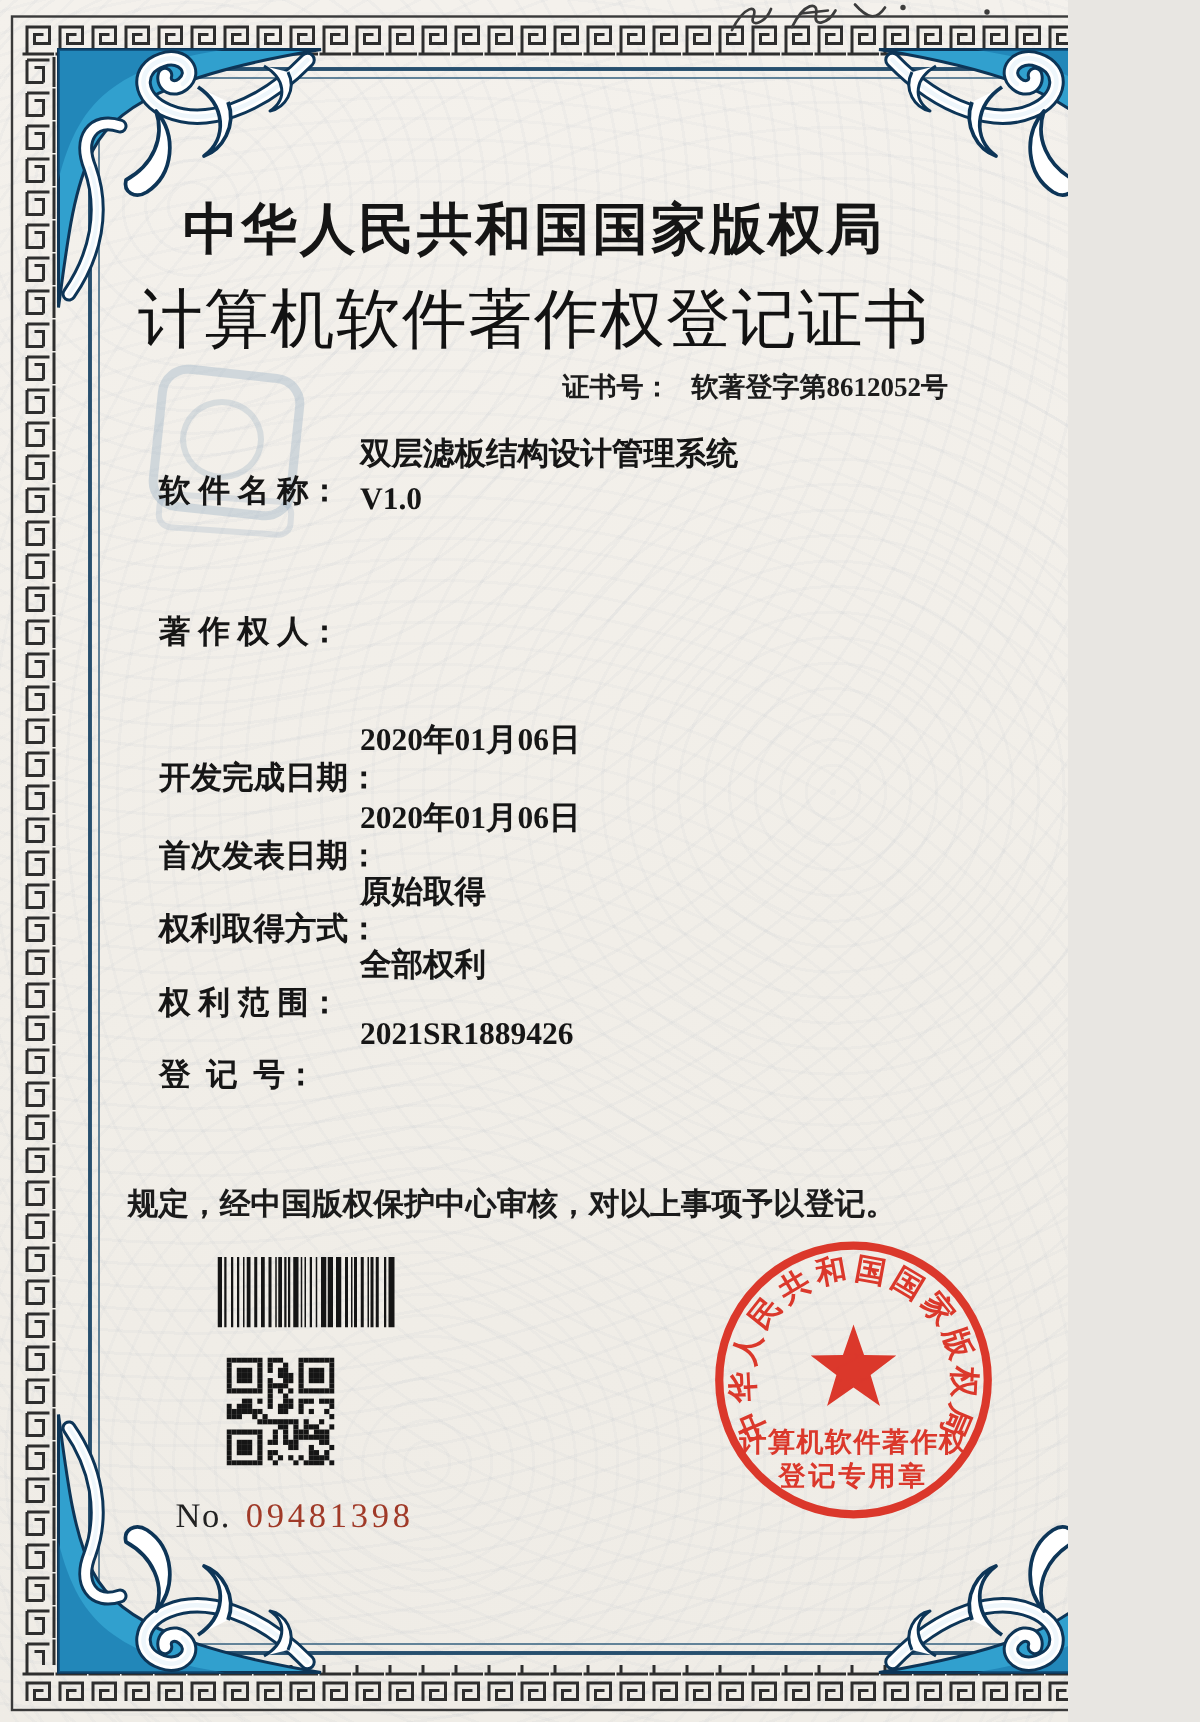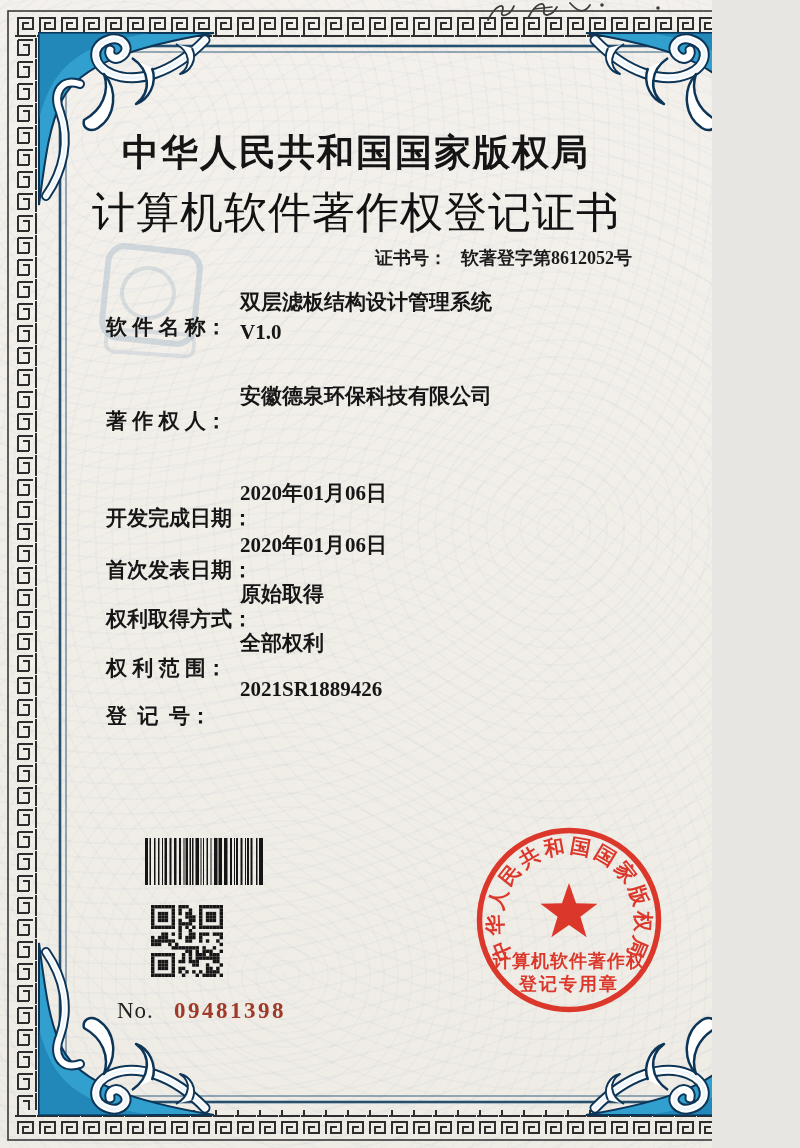--- a/index.html
+++ b/index.html
@@ -27,21 +27,21 @@
   }
   .cert-no .num{margin-left:14px;}
   .field{left:85px;font-size:21px;font-weight:700;white-space:pre;color:#161616;}
   .field .flabel{display:inline-block;white-space:pre;}
   .field .fvalue{position:absolute;left:155px;top:0;white-space:pre;}
   .value2{left:240px;font-size:21px;font-weight:700;color:#161616;}
   .stmt{left:85px;width:645px;font-size:20.5px;font-weight:600;color:#1b1b1b;white-space:nowrap;}
   .stmt.first{padding-left:41px;}
   .serial{left:117px;top:998px;font-size:23px;white-space:nowrap;}
   .serial .no-label{font-weight:400;color:#222;letter-spacing:1px;}
-  .serial .no-num{color:#a03a28;font-weight:700;letter-spacing:2.5px;margin-left:20px;}
+  .serial .no-num{color:#a03a28;font-weight:400;letter-spacing:2.5px;margin-left:10px;}
   .issue-date{left:470px;top:1004px;width:200px;text-align:center;font-size:25px;font-weight:700;color:#141414;white-space:nowrap;}
   .ghost{border-style:solid;border-color:rgba(130,160,185,0.30);pointer-events:none;}
   .ghost.rect{left:102px;top:246px;width:86px;height:86px;border-width:6px;border-radius:20px;transform:rotate(6deg);}
   .ghost.ring{left:120px;top:266px;width:48px;height:46px;border-width:4px;border-radius:50%;border-color:rgba(130,160,185,0.25);}
   .ghost.scallop{left:104px;top:330px;width:84px;height:18px;border-width:4px;border-radius:10px;transform:rotate(4deg);border-color:rgba(130,160,185,0.22);}
 </style>
 </head>
 <body>
 
 <div class="page">
@@ -105,21 +105,20 @@
   <div class="abs cert-no"><span>证书号：</span><span class="num">软著登字第8612052号</span></div>
 
   <div class="abs field" style="top:288px">
     <span class="flabel">软 件 名 称：</span>
     <span class="fvalue">双层滤板结构设计管理系统</span>
   </div>
   <div class="abs value2" style="top:320px">V1.0</div>
 
   <div class="abs field" style="top:382px">
     <span class="flabel">著 作 权 人：</span>
-    <span class="fvalue">安徽德泉环保科技有限公司</span>
   </div>
 
   <div class="abs field" style="top:479px">
     <span class="flabel">开发完成日期：</span>
     <span class="fvalue">2020年01月06日</span>
   </div>
 
   <div class="abs field" style="top:531px">
     <span class="flabel">首次发表日期：</span>
     <span class="fvalue">2020年01月06日</span>
@@ -133,20 +132,21 @@
   <div class="abs field" style="top:629px">
     <span class="flabel">权 利 范 围：</span>
     <span class="fvalue">全部权利</span>
   </div>
 
   <div class="abs field" style="top:677px">
     <span class="flabel">登  记  号：</span>
     <span class="fvalue">2021SR1889426</span>
   </div>
 
+  <div class="abs stmt" style="top:788px">规定，经中国版权保护中心审核，对以上事项予以登记。</div>
 
   <svg id="barcode" class="abs" style="left:145px;top:838px;" width="120" height="47" viewBox="0 0 120 47">
       <rect x="0" y="0" width="3" height="47" fill="#151515"></rect>
       <rect x="4.5" y="0" width="1.5" height="47" fill="#151515"></rect>
       <rect x="9" y="0" width="1.5" height="47" fill="#151515"></rect>
       <rect x="13" y="0" width="1.5" height="47" fill="#151515"></rect>
       <rect x="17" y="0" width="1" height="47" fill="#151515"></rect>
       <rect x="19.5" y="0" width="2.5" height="47" fill="#151515"></rect>
       <rect x="24.5" y="0" width="2" height="47" fill="#151515"></rect>
       <rect x="29" y="0" width="2.5" height="47" fill="#151515"></rect>

